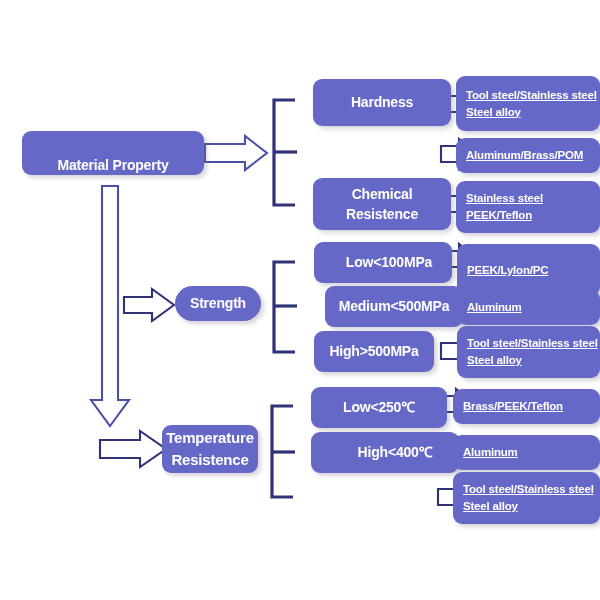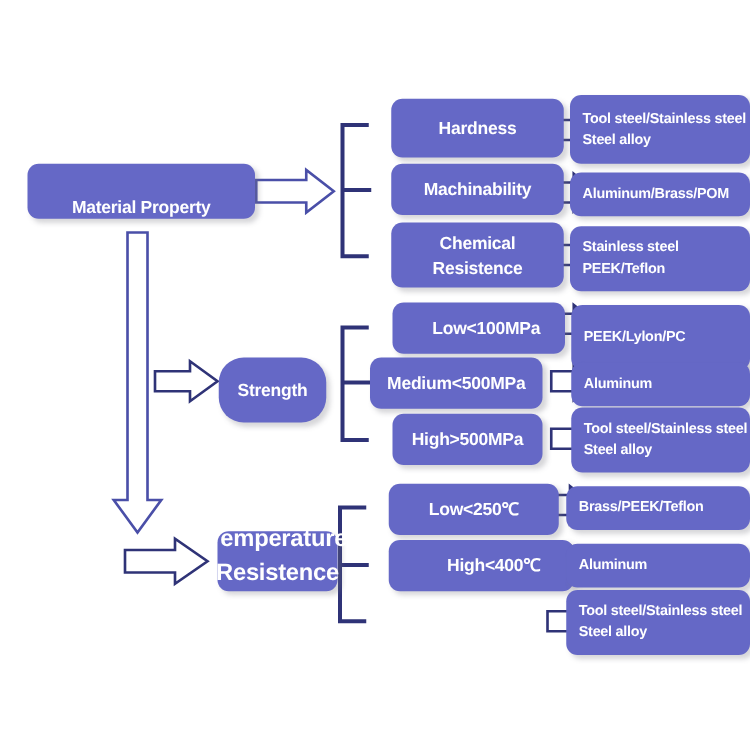--- a/index.html
+++ b/index.html
@@ -39,21 +39,21 @@
   .node.left {
     align-items: flex-start;
     text-align: left;
     padding-left: 10px;
   }
   .node .line { display:block; line-height: 1.45; white-space: nowrap; }
 
   .root { font-size: 14px; justify-content: flex-end; }
   .cat  { font-size: 14px; }
   .mid  { font-size: 14px; margin-left: 13px; }
-  .res  { font-size: 11.5px; }
+  .res  { font-size: 11.5px; text-decoration: underline; }
 
   svg.overlay {
     position: absolute;
     left: 0; top: 0;
     width: 600px; height: 600px;
     pointer-events: none;
   }
   .brk { fill: none; stroke: #2f3377; stroke-width: 3.2; }
   .arrw { fill: #ffffff; stroke: #2f3377; stroke-width: 2.1; stroke-linejoin: miter; }
   .arrw-blue { fill: #ffffff; stroke: #4a4fa8; stroke-width: 2.1; stroke-linejoin: miter; }
@@ -124,61 +124,58 @@
     </g>
     <g>
       <path class="arrw" d="M438,489 L456,489 L456,482 L475,497 L456,512 L456,505 L438,505 Z"></path>
     </g>
   </svg>
 
   <div class="node center root" style="left:22px; top:131px; width:182px; height:44px;">
     <span class="line">Material Property</span>
   </div>
 
-  <div class="node center cat" style="left:175px; top:286px; width:86px; height:52px;border-radius:20px;">
+  <div class="node center cat" style="left:175px; top:286px; width:86px; height:35px;border-radius:20px;">
     <span class="line">Strength</span>
   </div>
 
-  <div class="node center cat" style="left:174px; top:425px; width:96px; height:48px; font-size:19px;justify-content:flex-end;">
+  <div class="node center cat" style="left:162px; top:425px; width:96px; height:48px; font-size:15px;">
     <span class="line">Temperature</span>
     <span class="line">Resistence</span>
   </div>
 
   <div class="node center mid" style="left:300px; top:79px; width:138px; height:47px;">
     <span class="line">Hardness</span>
   </div>
   <div class="node left res" style="left:456px; top:76px; width:144px; height:55px;">
     <span class="line">Tool steel/Stainless steel</span>
     <span class="line">Steel alloy</span>
   </div>
 
-  <div class="node center mid" style="left:300px; top:131px; width:138px; height:41px;">
-    <span class="line">Machinability</span>
-  </div>
   <div class="node left res" style="left:456px; top:138px; width:144px; height:35px;">
     <span class="line">Aluminum/Brass/POM</span>
   </div>
 
   <div class="node center mid" style="left:300px; top:178px; width:138px; height:52px;">
     <span class="line">Chemical</span>
     <span class="line">Resistence</span>
   </div>
   <div class="node left res" style="left:456px; top:181px; width:144px; height:52px;">
     <span class="line">Stainless steel</span>
     <span class="line">PEEK/Teflon</span>
   </div>
 
   <div class="node center mid" style="left:301px; top:242px; width:138px; height:41px;padding-left:12px;">
     <span class="line">Low&lt;100MPa</span>
   </div>
   <div class="node left res" style="left:457px; top:244px; width:143px; height:52px;">
     <span class="line">PEEK/Lylon/PC</span>
   </div>
 
-  <div class="node center mid" style="left:283px; top:286px; width:138px; height:41px;">
+  <div class="node center mid" style="left:312px; top:286px; width:138px; height:41px;">
     <span class="line">Medium&lt;500MPa</span>
   </div>
   <div class="node left res" style="left:457px; top:290px; width:143px; height:35px;">
     <span class="line">Aluminum</span>
   </div>
 
   <div class="node center mid" style="left:301px; top:331px; width:120px; height:41px;">
     <span class="line">High&gt;500MPa</span>
   </div>
   <div class="node left res" style="left:457px; top:326px; width:143px; height:52px;">

